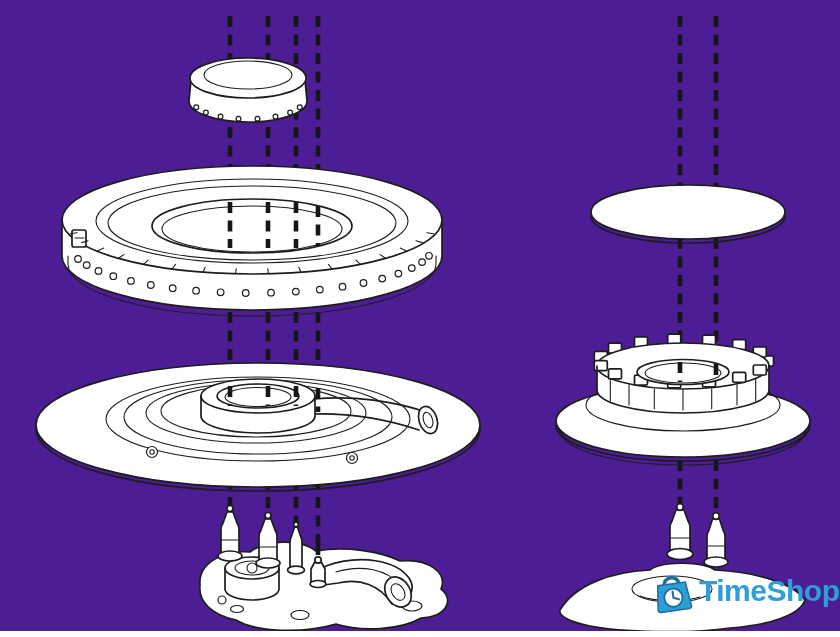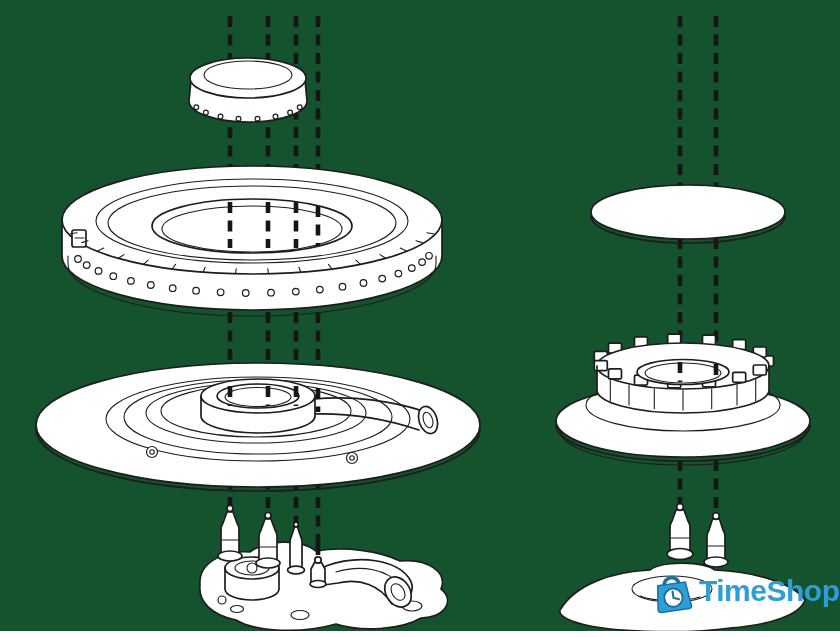--- a/index.html
+++ b/index.html
@@ -1,16 +1,16 @@
 <!DOCTYPE html>
 <html><head>
 <meta charset="utf-8">
 <style>
   html,body{margin:0;padding:0;background:#fff;}
-  .stage{position:relative;width:840px;height:631px;background:#14532d;overflow:hidden;}
+  .stage{position:relative;width:840px;height:631px;background:#4c1d95;overflow:hidden;}
   svg{display:block;}
   .fo{fill:#ffffff;stroke:none;}
   .ln{fill:none;stroke:#1d1d1d;stroke-width:1.7;stroke-linecap:round;stroke-linejoin:round;}
   .thin{fill:none;stroke:#1d1d1d;stroke-width:1.1;stroke-linecap:round;stroke-linejoin:round;}
   .fwp{fill:#ffffff;stroke:#1d1d1d;stroke-width:1.7;stroke-linejoin:round;}
   .hole{fill:#ffffff;stroke:#1d1d1d;stroke-width:1.2;}
   .dash{fill:none;stroke:#161616;stroke-width:4.6;stroke-dasharray:11 7.5;}
   .logo{position:absolute;left:650px;top:568px;display:flex;align-items:center;gap:3px;}
   .logo-text{font-family:"Liberation Sans",sans-serif;font-weight:700;font-size:30px;color:#2e9fd6;letter-spacing:-0.5px;}
 </style>

